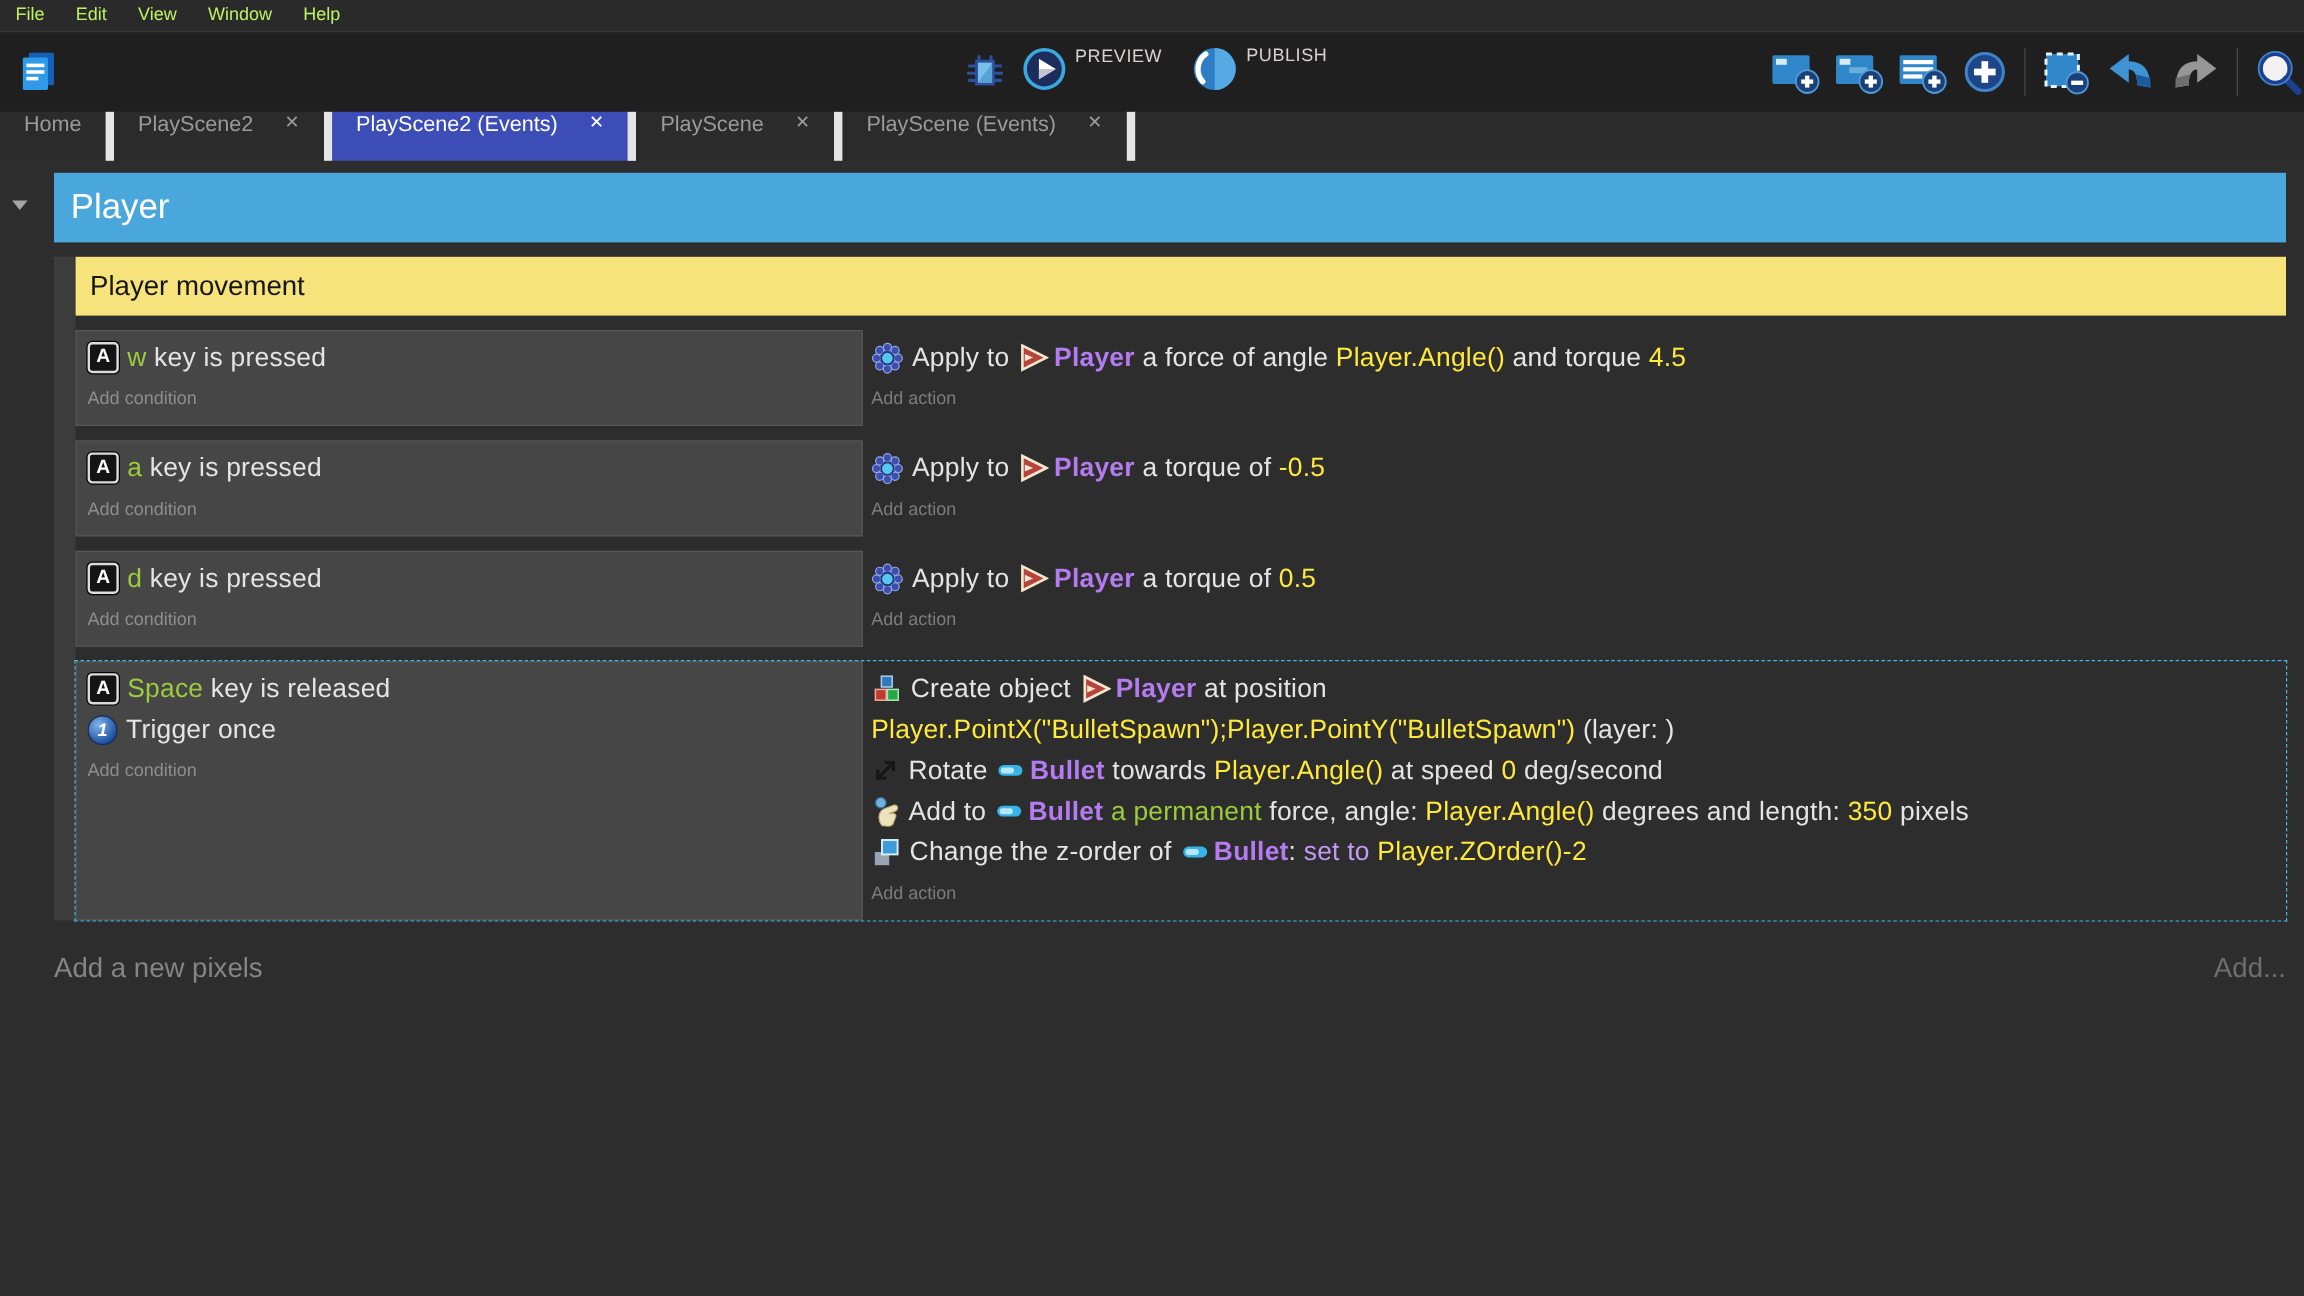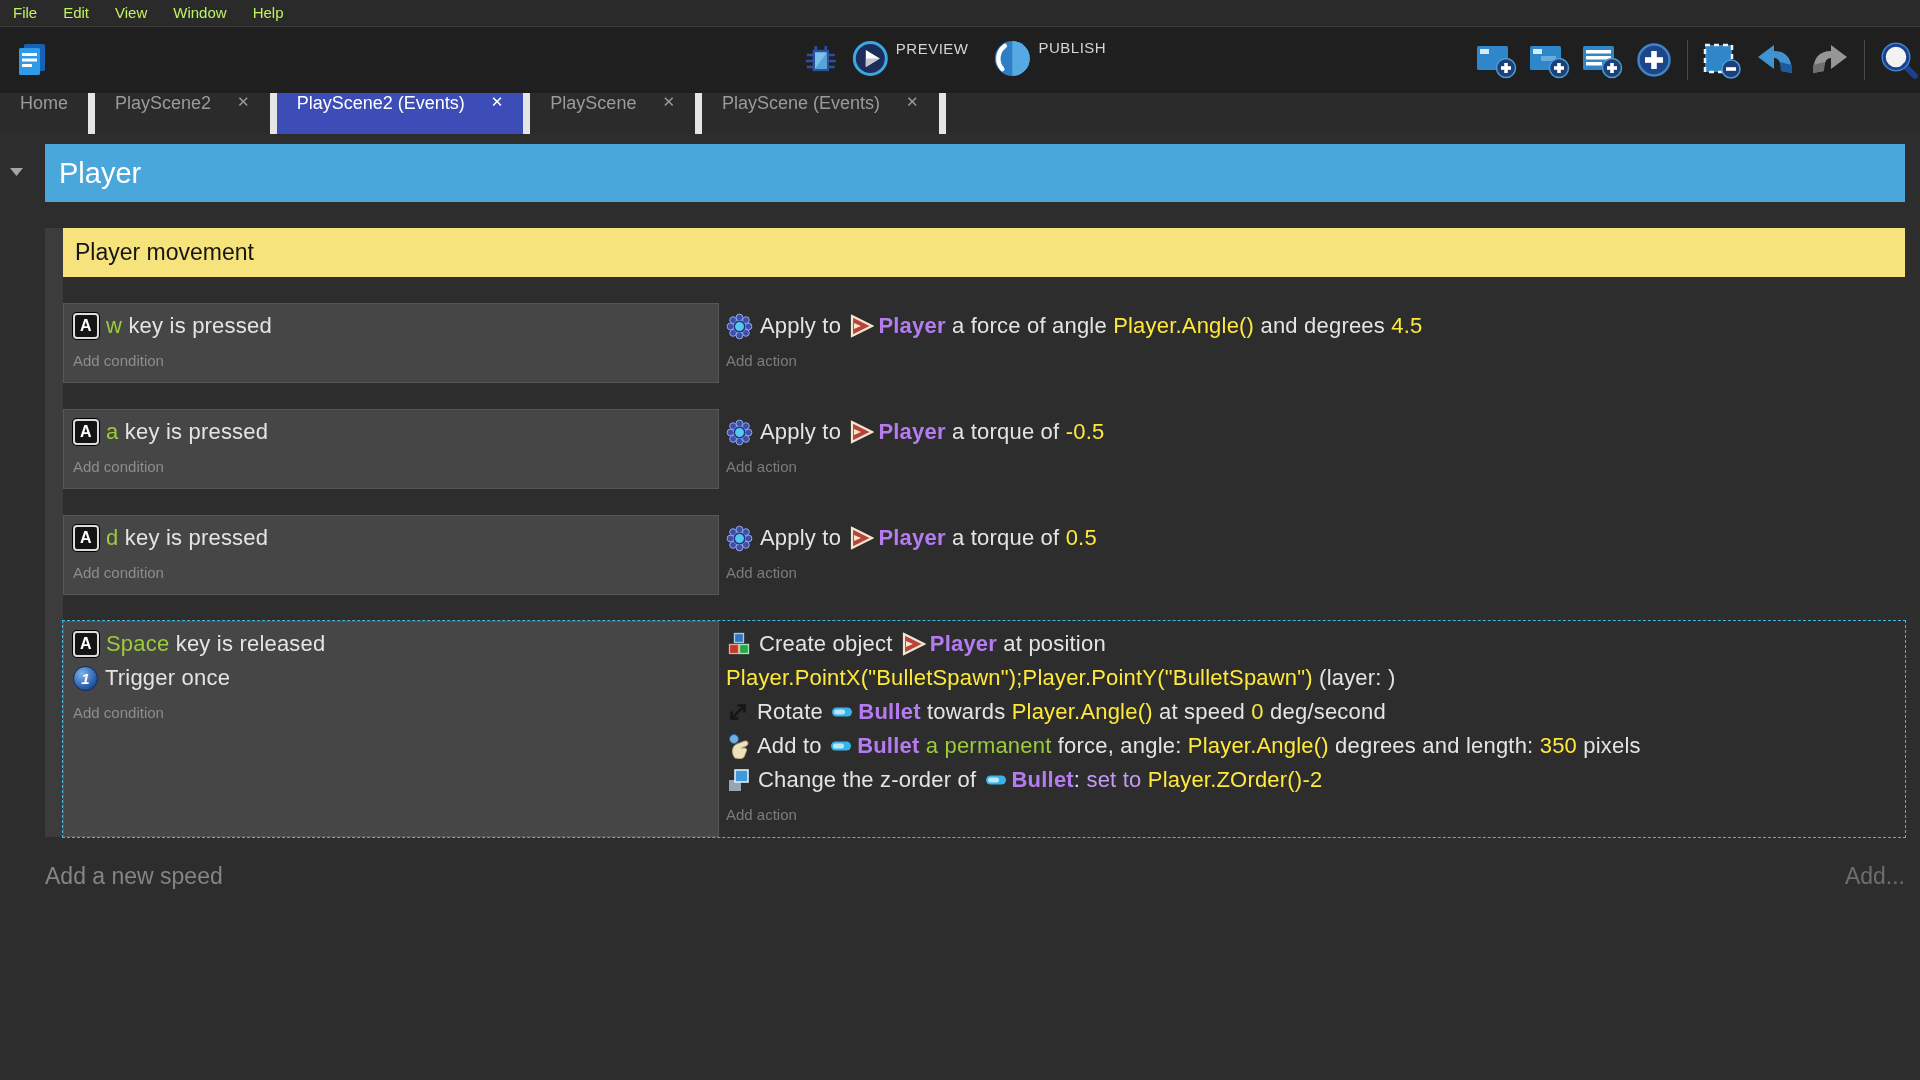--- a/index.html
+++ b/index.html
@@ -18,21 +18,21 @@
 
   .tabbar{height:41px;background:#2b2b2b;display:flex;font-size:18px}
   .tab{display:flex;align-items:flex-start;padding:0 20px;color:#9b9b9b;gap:26px;border-right:7px solid #e5e5e5;cursor:pointer}
   .tab.active{background:#3d4db8;color:#fff}
   .tab-close{font-size:15px;color:inherit}
 
   .sheet{position:relative;padding:10px 15px 0 45px;height:946px}
   .collapse{position:absolute;left:8px;top:30px;cursor:pointer}
   .group-header{height:58px;background:#4aa7db;display:flex;align-items:center;padding-left:14px;color:#fff;font-size:29px;cursor:pointer}
   .group-children{border-left:18px solid #3c3c3c}
-  .g-item{margin-top:26px}
+  .g-item{margin-top:12px}
   .comment{height:49px;background:#f6e37c;color:#151515;font-size:23px;display:flex;align-items:center;padding-left:12px}
   .event-row{display:flex;align-items:stretch}
   .event-row.selected{outline:1px dashed #43b7e8}
   .conditions{width:656px;flex:none;background:#464646;border:1px solid #575757;padding:5px 8px 5px 9px}
   .actions{flex:1;min-width:0;padding:6px 0 6px 7px}
   .line{display:flex;align-items:center;min-height:34px;font-size:22px;color:#e4e4e4;letter-spacing:.2px;white-space:pre;cursor:pointer}
   .add-line{color:#8d8d8d;font-size:15px;min-height:34px;display:flex;align-items:center;cursor:pointer}
   .actions .add-line{color:#7c7c7c}
   .seg-object{color:#b57bf0;font-weight:bold}
   .seg-expr{color:#ffe93b}
@@ -218,21 +218,21 @@
                   <circle cx="22.5" cy="13.5" r="3.4"></circle>
                   <circle cx="7.1" cy="7.1" r="3.4"></circle>
                   <circle cx="19.9" cy="7.1" r="3.4"></circle>
                   <circle cx="7.1" cy="19.9" r="3.4"></circle>
                   <circle cx="19.9" cy="19.9" r="3.4"></circle>
                 </g>
                 <circle cx="13.5" cy="13.5" r="5.2" fill="#56c8f0" stroke="#23357d" stroke-width="1.5"></circle>
               </svg></span><span>Apply to </span><span class="icn inline-icn"><svg width="25" height="24" viewBox="0 0 25 24">
                 <polygon points="3,2 23,12 3,22" fill="#b8423c" stroke="#f2e8d0" stroke-width="2.2"></polygon>
                 <polygon points="5,9 12,12 5,15" fill="#f2e8d0"></polygon>
-              </svg></span><span class="seg-object">Player</span><span> a force of angle </span><span class="seg-expr">Player.Angle()</span><span> and degrees </span><span class="seg-expr">4.5</span></div>
+              </svg></span><span class="seg-object">Player</span><span> a force of angle </span><span class="seg-expr">Player.Angle()</span><span> and torque </span><span class="seg-expr">4.5</span></div>
           <div class="add-line">Add action</div>
         </div>
       </div>
       <div class="g-item event-row">
         <div class="conditions">
           <div class="line"><span class="icn"><span class="key-cap">A</span></span><span class="seg-green">a</span><span> key is pressed</span></div>
           <div class="add-line">Add condition</div>
         </div>
         <div class="actions">
           <div class="line"><span class="icn"><svg width="27" height="27" viewBox="0 0 27 27">
@@ -317,16 +317,16 @@
                 <rect x="9" y="2" width="13" height="12" fill="#3c9bd8" stroke="#dceef9" stroke-width="1.6"></rect>
               </svg></span><span>Change the z-order of </span><span class="icn inline-icn"><svg width="23" height="20" viewBox="0 0 23 20">
                 <rect x="1" y="5.5" width="20" height="9" rx="4.5" fill="#36b3e8"></rect>
                 <rect x="3" y="7.5" width="11" height="5" rx="2.5" fill="#b8e7fa"></rect>
               </svg></span><span class="seg-object">Bullet</span><span>: </span><span class="seg-purple">set to</span><span> </span><span class="seg-expr">Player.ZOrder()-2</span></div>
           <div class="add-line">Add action</div>
         </div>
       </div>
     </div>
   <div class="footer-row">
-    <span class="add-new">Add a new speed</span>
+    <span class="add-new">Add a new pixels</span>
     <span class="add-more">Add...</span>
   </div>
 </div>
 
 </body></html>

